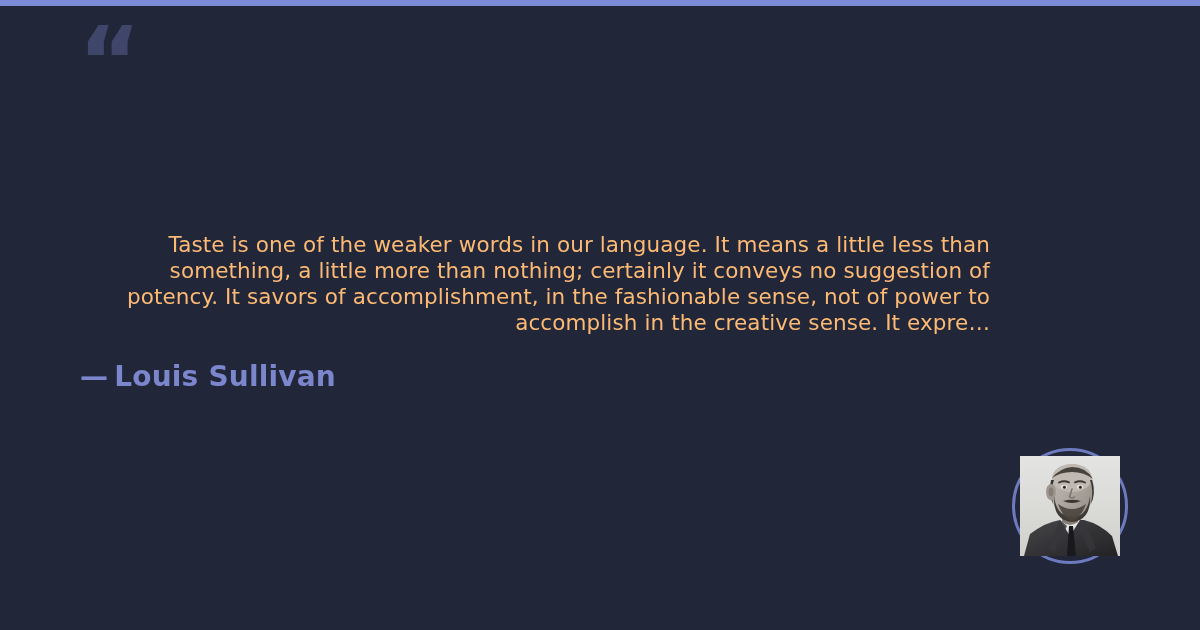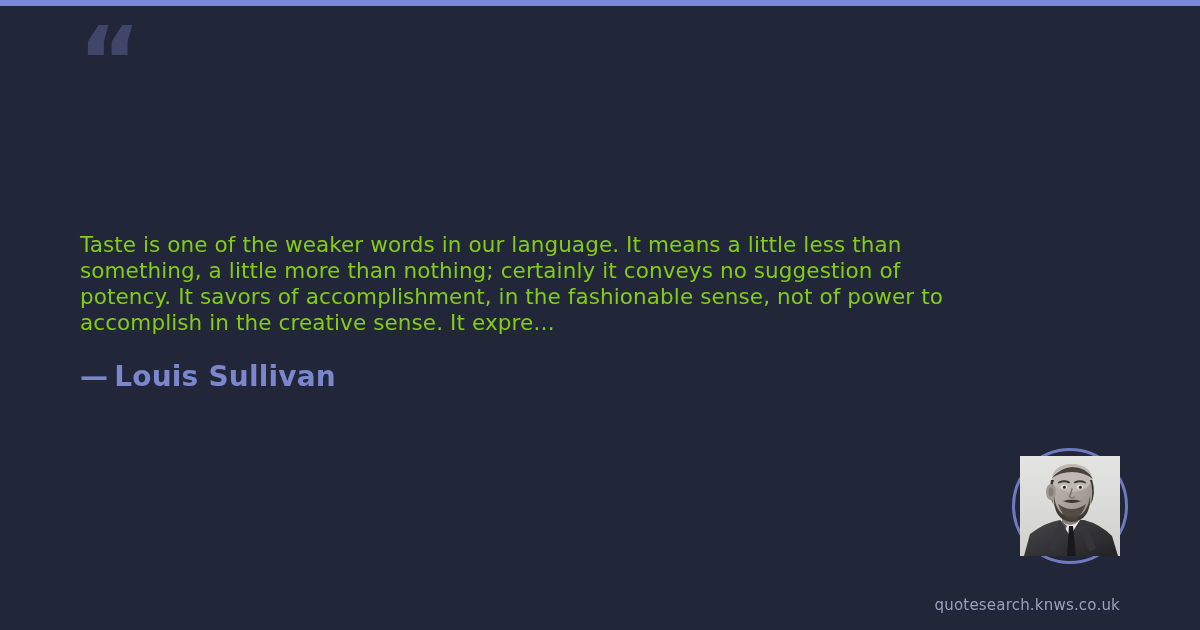--- a/index.html
+++ b/index.html
@@ -49,23 +49,24 @@
   }
 
   
   .quote-text {
     position:absolute;
     left:80px;
     top:226px;
     width:910px;
     font-size:21.5px;
     line-height:26px;
-    color:#84cc16;
+    color:#fdba74;
     font-weight:400;
     letter-spacing:0.1px;
+    text-align:right;
   }
 
   
   .attribution {
     position:absolute;
     left:80px;
     top:354px;
     font-size:28px;
     font-weight:700;
     color:#7b86cc;
@@ -192,15 +193,14 @@
           <path d="M34 40 Q33 58 44 64 Q52 68 60 64 Q71 58 70 40
                    Q68 56 58 60 Q52 62 46 60 Q36 56 34 40 Z" fill="#423e37"></path>
           <path d="M38 48 Q52 58 66 48 Q60 64 52 65 Q44 64 38 48 Z" fill="#4d483f" opacity="0.9"></path>
 
           <rect x="0" y="0" width="100" height="100" fill="#000" opacity="0.04"></rect>
         </g>
       </svg>
     </div>
   </div>
 
-  <div class="footer-source">quotesearch.knws.co.uk</div>
 
 </div>
 
 </body></html>

